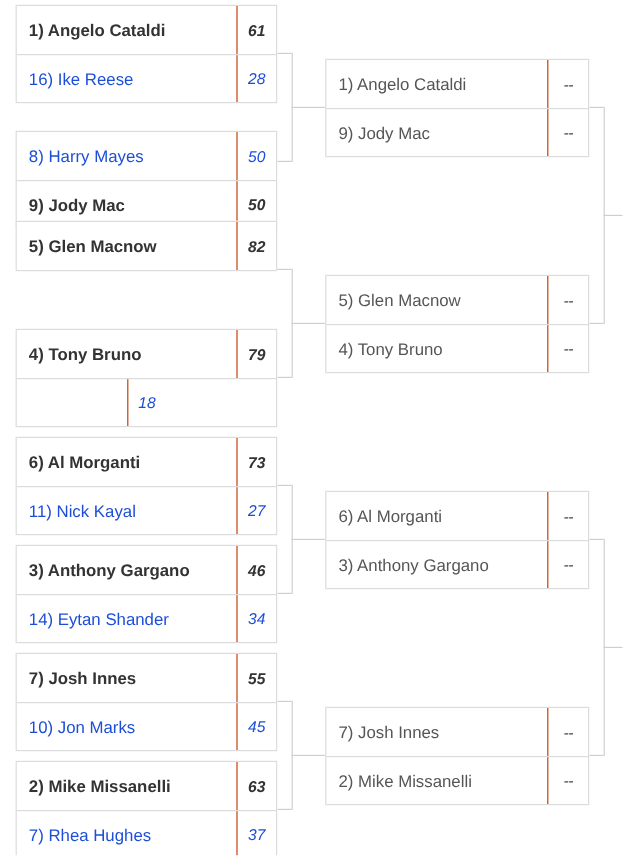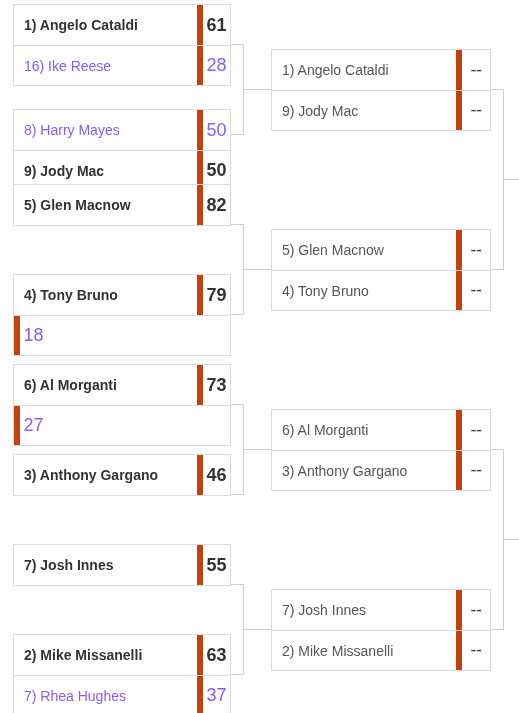--- a/index.html
+++ b/index.html
@@ -43,53 +43,55 @@
     box-sizing: border-box;
     border: 1px solid #dcdcdc;
     background: #ffffff;
   }
   .slot {
     display: flex;
     align-items: center;
     box-sizing: border-box;
     height: 40px;
     width: 100%;
+    justify-content: center;
   }
   .slot + .slot {
     border-top: 1px solid #dcdcdc;
   }
   .slot .team {
     flex: 1 1 auto;
     padding: 0 10px;
     box-sizing: border-box;
     font-size: 14px;
     line-height: 18px;
     white-space: nowrap;
     overflow: hidden;
   }
   .slot .score {
     flex: 0 0 33px;
     box-sizing: border-box;
-    border-left: 6px solid #c2410c;
+    border-left: 1px solid #c2410c;
     height: 100%;
     display: flex;
     align-items: center;
     justify-content: center;
-    font-size: 18px;
+    font-size: 13px;
+    font-style: italic;
   }
 
   
   .slot.winner .team,
   .slot.winner .score {
     color: #333333;
     font-weight: bold;
   }
   .slot.loser .team,
   .slot.loser .score {
-    color: #8b5cf6;
+    color: #1d4ed8;
     font-weight: normal;
   }
   .slot.pending .team,
   .slot.pending .score {
     color: #555555;
     font-weight: normal;
   }
   .slot.pending .score {
     color: #444444;
     letter-spacing: -0.5px;
@@ -178,36 +180,45 @@
         <span class="score">18</span>
       </div>
     </div>
 
     <div class="match" style="top:364px;">
       <div class="slot winner">
         <span class="team">6) Al Morganti</span>
         <span class="score">73</span>
       </div>
       <div class="slot loser">
+        <span class="team">11) Nick Kayal</span>
         <span class="score">27</span>
       </div>
     </div>
 
     <div class="match" style="top:454px;">
       <div class="slot winner">
         <span class="team">3) Anthony Gargano</span>
         <span class="score">46</span>
       </div>
+      <div class="slot loser">
+        <span class="team">14) Eytan Shander</span>
+        <span class="score">34</span>
+      </div>
     </div>
 
     <div class="match" style="top:544px;">
       <div class="slot winner">
         <span class="team">7) Josh Innes</span>
         <span class="score">55</span>
       </div>
+      <div class="slot loser">
+        <span class="team">10) Jon Marks</span>
+        <span class="score">45</span>
+      </div>
     </div>
 
     <div class="match" style="top:634px;">
       <div class="slot winner">
         <span class="team">2) Mike Missanelli</span>
         <span class="score">63</span>
       </div>
       <div class="slot loser">
         <span class="team">7) Rhea Hughes</span>
         <span class="score">37</span>

